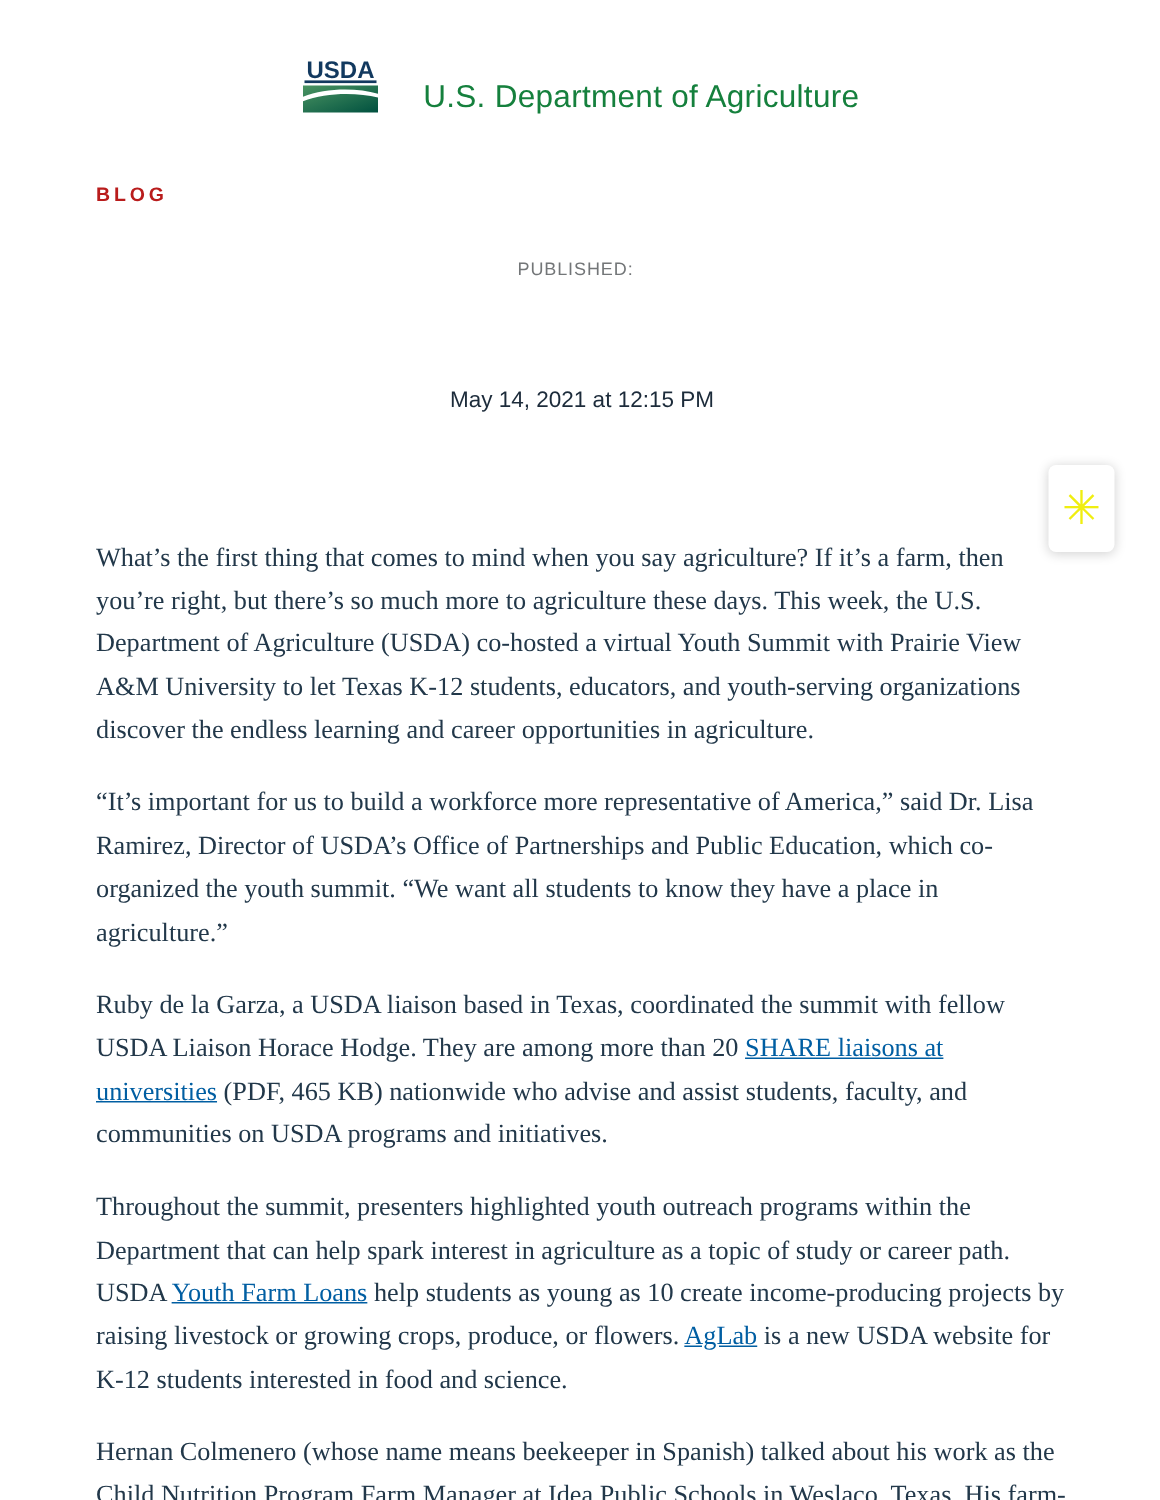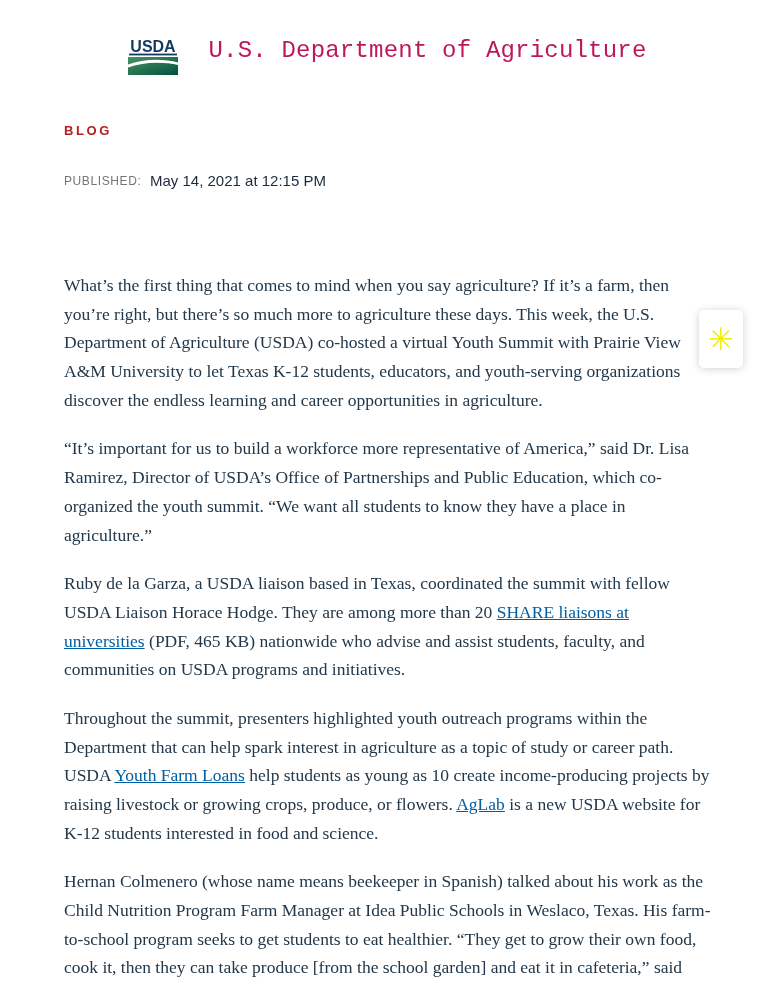--- a/index.html
+++ b/index.html
@@ -5,39 +5,39 @@
   html, body { margin:0; padding:0; }
   body {
     width:773px; height:1000px; overflow:hidden; position:relative;
     background:#ffffff;
     font-family:"Liberation Sans", sans-serif;
     -webkit-font-smoothing:antialiased;
   }
 
   
   .site-header {
-    display:flex; justify-content:center; align-items:flex-start;
+    display:flex; justify-content:center; align-items:flex-end;
     gap:28px; padding-top:37px;
   }
-  .agency-name { font-size:24px; color:#be185d; letter-spacing:0.2px;font-family:Liberation Mono, monospace; }
+  .agency-name { font-size:21px; color:#15803d; letter-spacing:0.2px; }
 
   
   main { width:648px; margin:44px 0 0 64px; }
 
   .eyebrow {
     color:#b91c1c; font-size:13px; font-weight:bold;
     letter-spacing:2.6px; text-decoration:none; display:inline-block;
   }
   h1 {
     margin:23px 0 0; font-size:25.5px; line-height:1.1;
     font-weight:700; color:#1a4480; letter-spacing:0.1px;
   }
 
   .meta-row { display:flex; align-items:center; }
-  .meta-row.published { margin-top:33px; }
+  .meta-row.published { margin-top:33px;flex-direction:column; }
   .meta-row.share { margin-top:14px; }
   .meta-label {
     width:86px; flex:0 0 86px; font-size:12px; color:#737678;
     letter-spacing:0.6px;
   }
   .meta-value { font-size:15px; color:#1c2b3a; }
 
   .share-icons { display:flex; gap:9px; align-items:center; }
   .share-circle {
     width:22px; height:22px; border-radius:50%;

